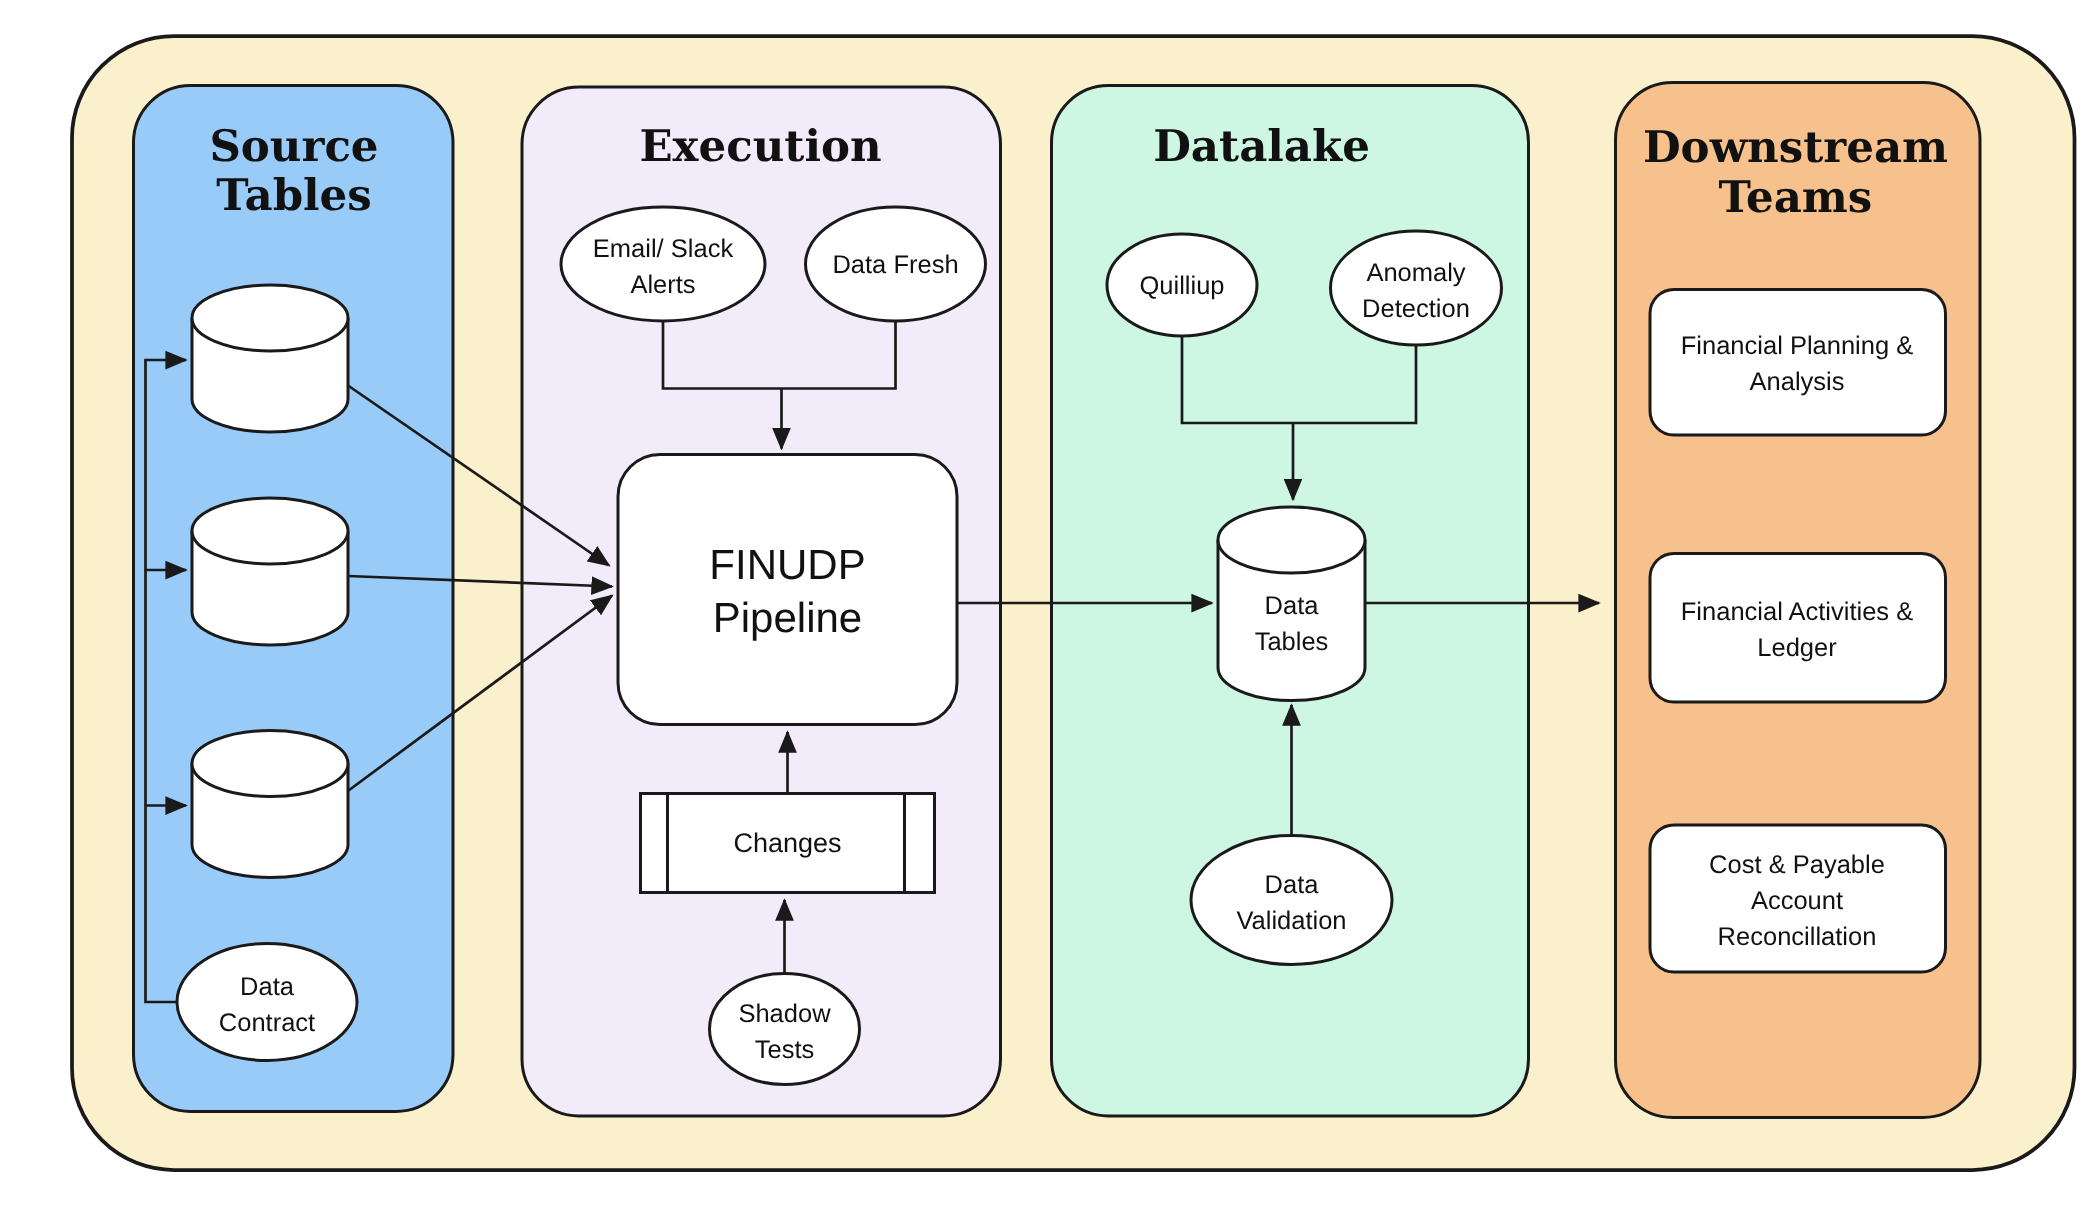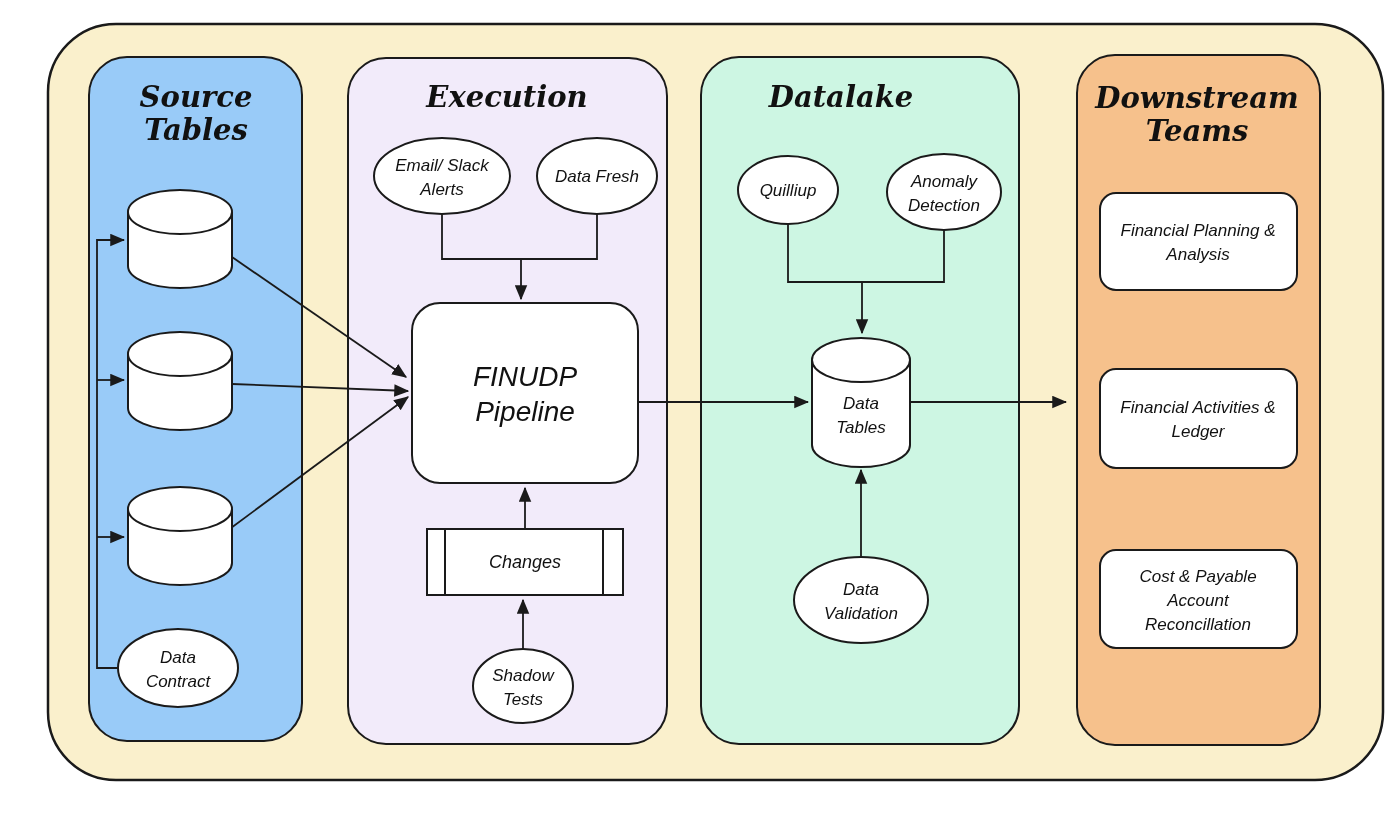--- a/index.html
+++ b/index.html
@@ -8,21 +8,20 @@
     background: #ffffff;
     width: 1400px;
     height: 813px;
     overflow: hidden;
     font-family: "Liberation Sans", sans-serif;
   }
   .stage {
     position: relative;
     width: 1400px;
     height: 813px;
-    font-style: italic;
   }
   svg { display: block; }
   .shape {
     fill: #ffffff;
     stroke: #1a1a1a;
     stroke-width: 2;
   }
   .column {
     stroke: #1a1a1a;
     stroke-width: 2;

